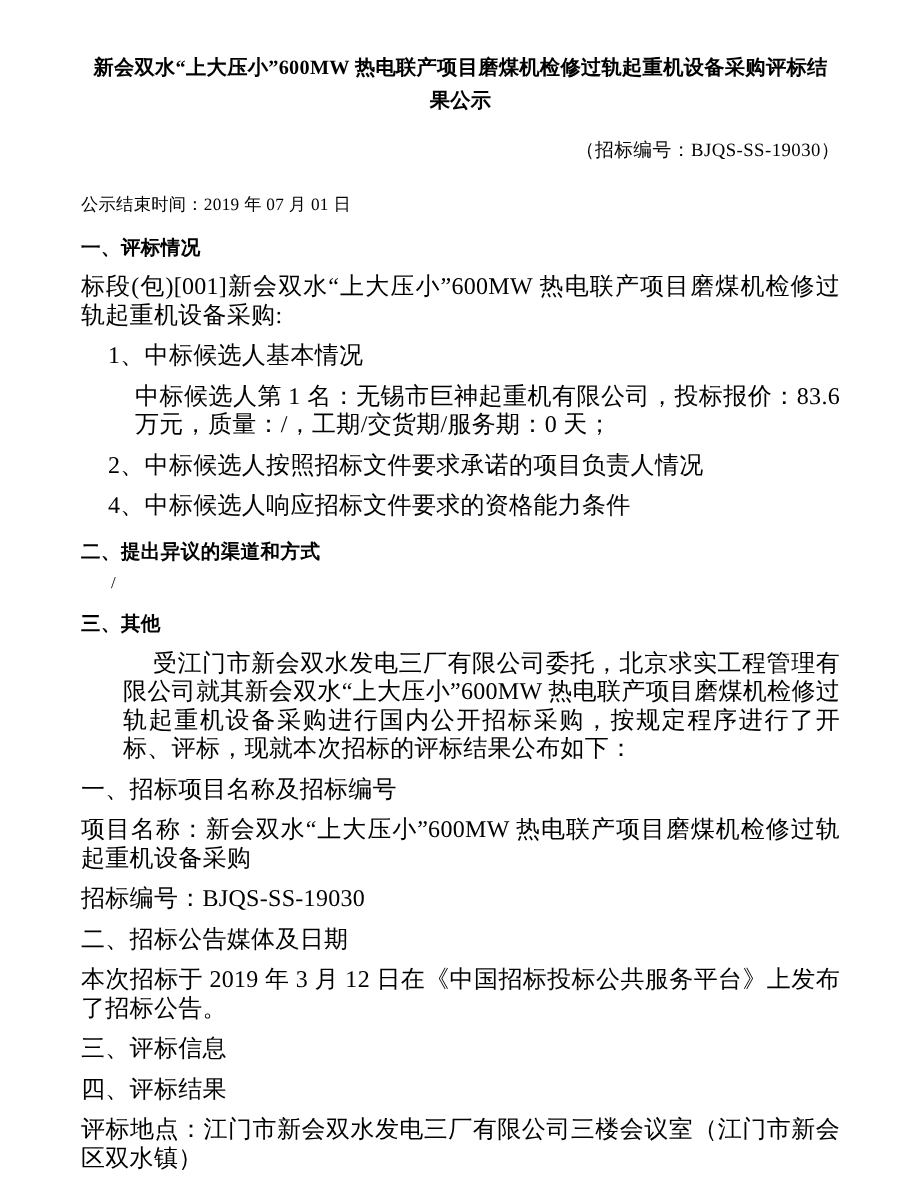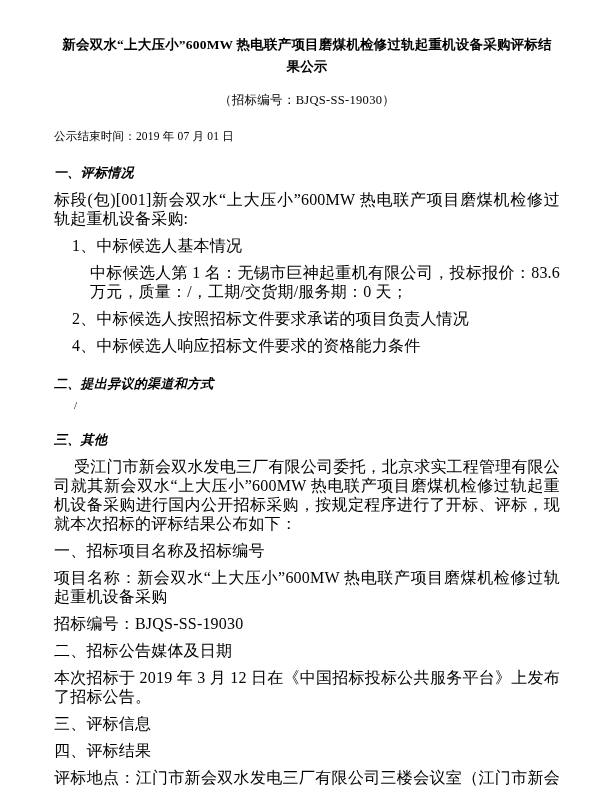--- a/index.html
+++ b/index.html
@@ -24,47 +24,46 @@
   .doc-title {
     font-size: 13.5px;
     font-weight: bold;
     text-align: center;
     line-height: 22px;
     letter-spacing: 0.2px;
     margin: 4px 6px 0 6px;
   }
   .doc-subtitle {
     font-size: 12.5px;
-    text-align: center;
+    text-align: right;
     margin-top: 14px;
     letter-spacing: 0.3px;
   }
   .meta-line {
     font-size: 11.5px;
     margin-top: 20px;
     letter-spacing: 0.2px;
   }
   .h-sec {
     font-size: 13px;
     font-weight: bold;
-    margin-top: 20px;
+    margin-top: 12px;
     letter-spacing: 0.3px;
-    font-style: italic;
   }
   p.body {
     font-size: 16px;
     line-height: 19px;
     margin: 8px 0 0 0;
     letter-spacing: 0.2px;
     text-align: justify;
   }
   p.ind1 { text-indent: 0; }
   p.ind2 { padding-left: 18px; }
   p.ind3 { padding-left: 36px; margin-top: 8px; }
-  p.ind-first { text-indent: 20px; }
+  p.ind-first { text-indent: 20px; margin-left: 28px; }
   .slash-line {
     font-size: 11.2px;
     padding-left: 20px;
     margin-top: 6px;
   }
 </style>
 </head>
 <body>
 
 <div class="page">

